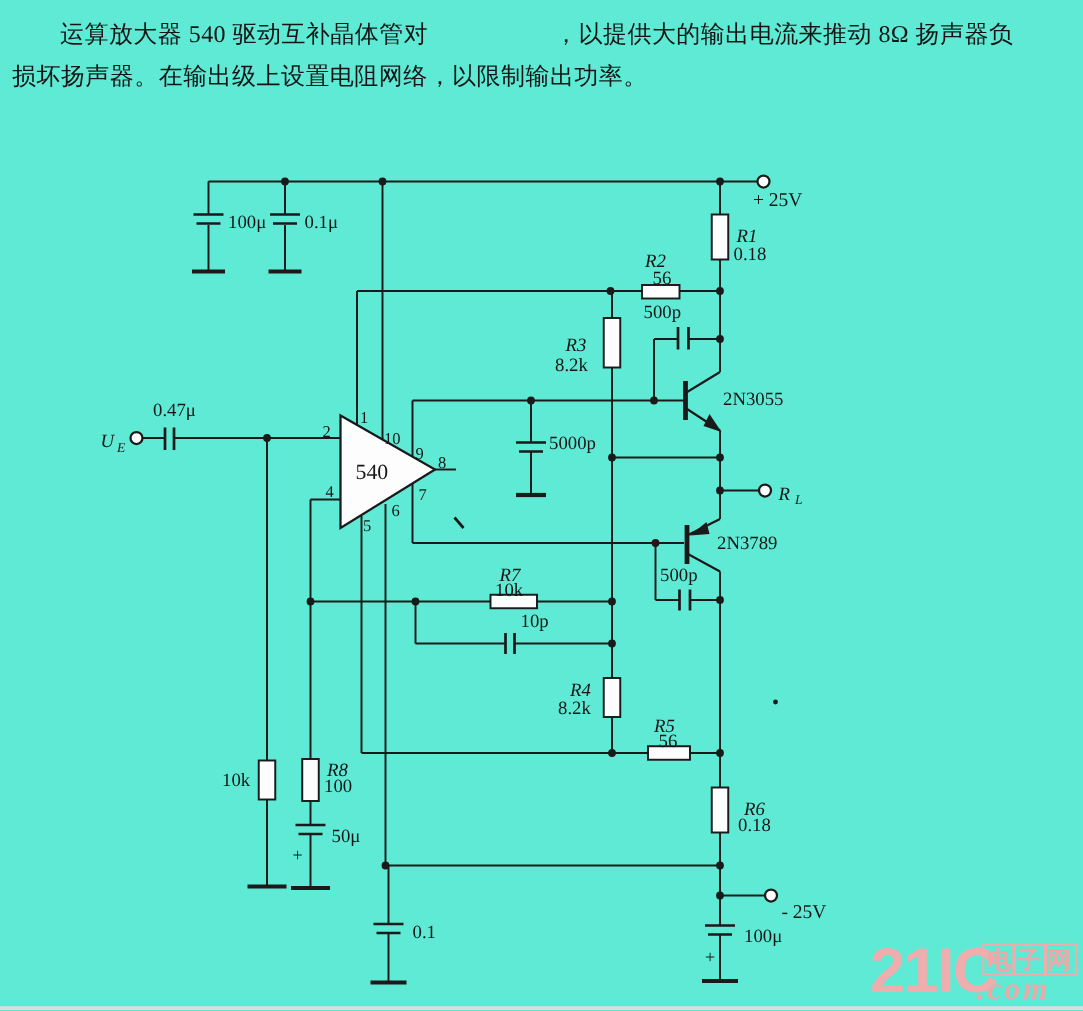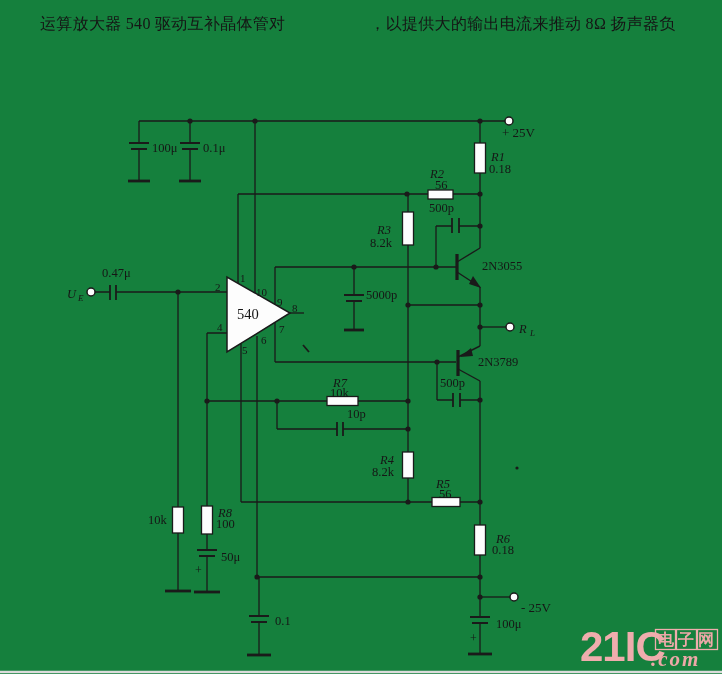--- a/index.html
+++ b/index.html
@@ -1,16 +1,16 @@
 <!DOCTYPE html>
 <html><head>
 <meta charset="utf-8">
 <style>
   html,body{margin:0;padding:0;background:#fff;}
-  .page{position:relative;width:722px;height:674px;background:#15803d;overflow:hidden;
+  .page{position:relative;width:722px;height:674px;background:#5eead4;overflow:hidden;
         font-family:"Liberation Serif",serif;}
   .desc{position:absolute;top:10px;left:8px;width:708px;font-size:16px;line-height:28px;
         color:#151515;letter-spacing:0.3px;}
   .desc .l1{padding-left:32px;}
   .desc .gap{display:inline-block;width:84px;}
   svg{position:absolute;top:0;left:0;}
   svg text{fill:#161616;font-family:"Liberation Serif",serif;}
   text.val{font-size:12.5px;}
   text.ref{font-size:12.5px;font-style:italic;}
   text.pin{font-size:11px;}
@@ -25,20 +25,21 @@
   text.wm-com{font-family:"Liberation Serif",serif;font-weight:bold;font-style:italic;
         font-size:21px;letter-spacing:2px;fill:#eda8a8;}
 </style>
 </head>
 <body>
 
 <div class="page">
 
   <div class="desc">
     <div class="l1"><span>运算放大器 540 驱动互补晶体管对</span><span class="gap"></span><span>，以提供大的输出电流来推动 8Ω 扬声器负</span></div>
+    <div>损坏扬声器。在输出级上设置电阻网络，以限制输出功率。</div>
   </div>
 
   <svg width="722" height="674" viewBox="0 0 722 674">
 
     <g stroke="#1a1a1a" stroke-width="1.3" fill="none">
 
       <path d="M139,121 H505"></path>
 
       <path d="M139,121 V143 M139,150 V181"></path>
       <path d="M190,121 V143 M190,150 V181"></path>

